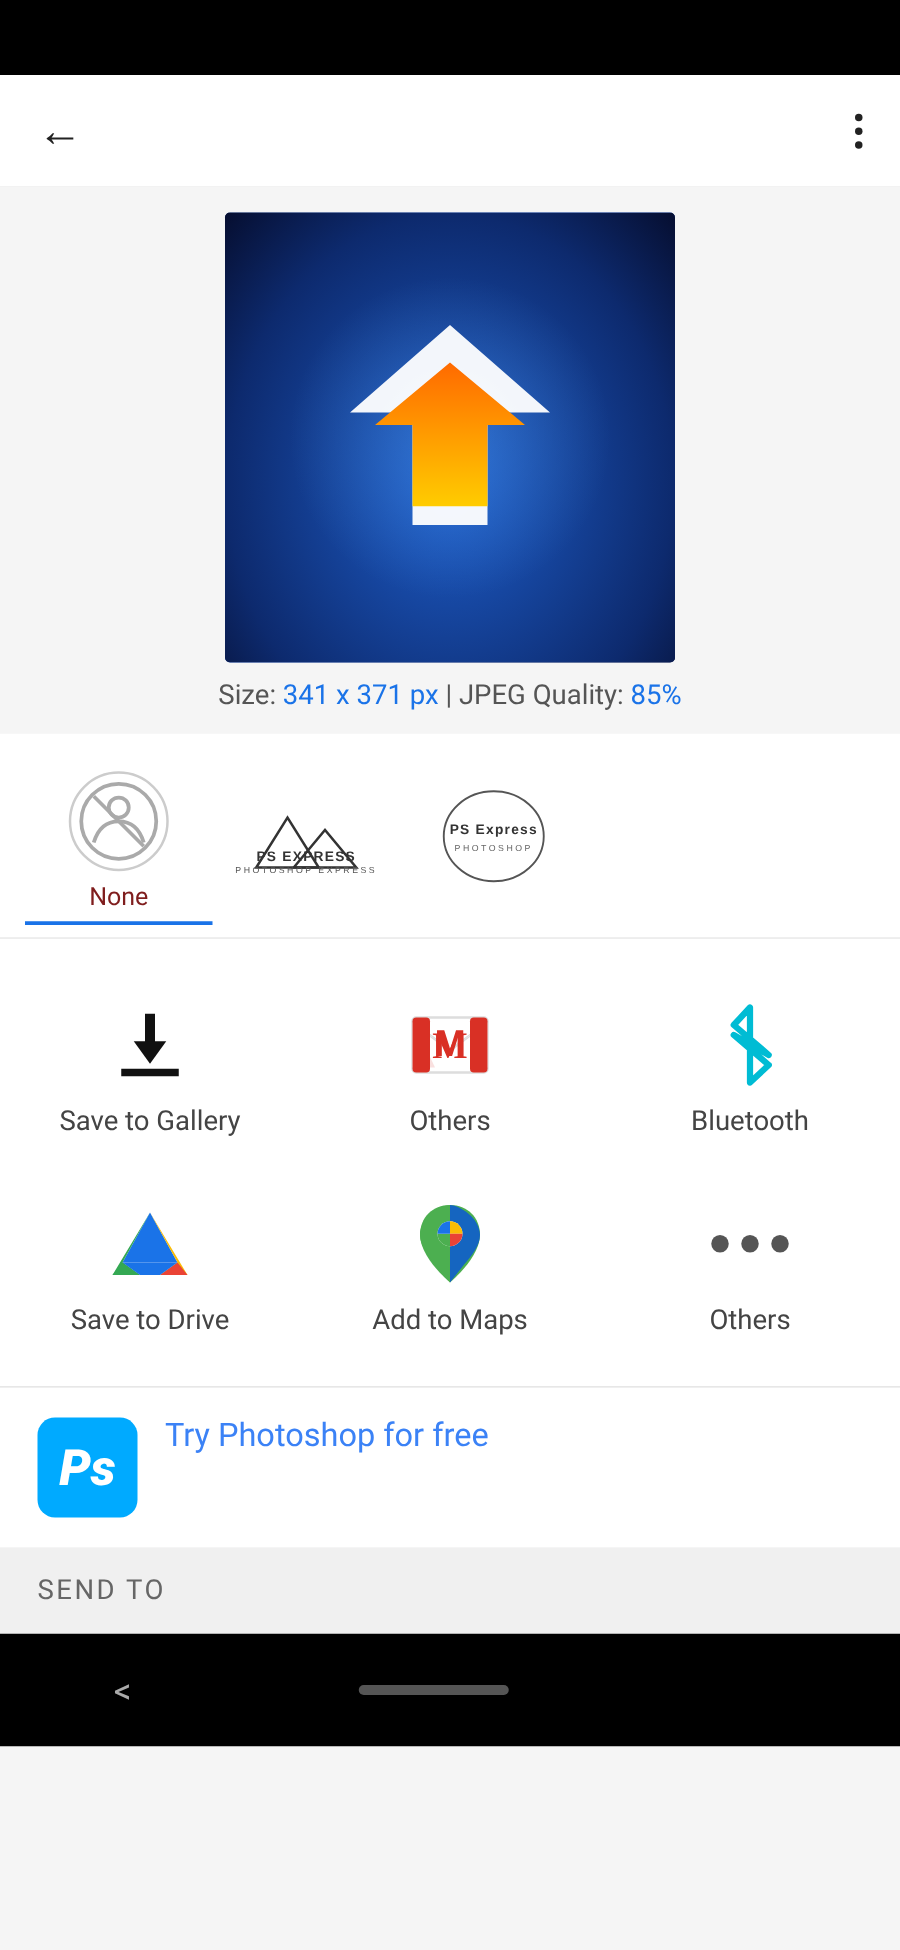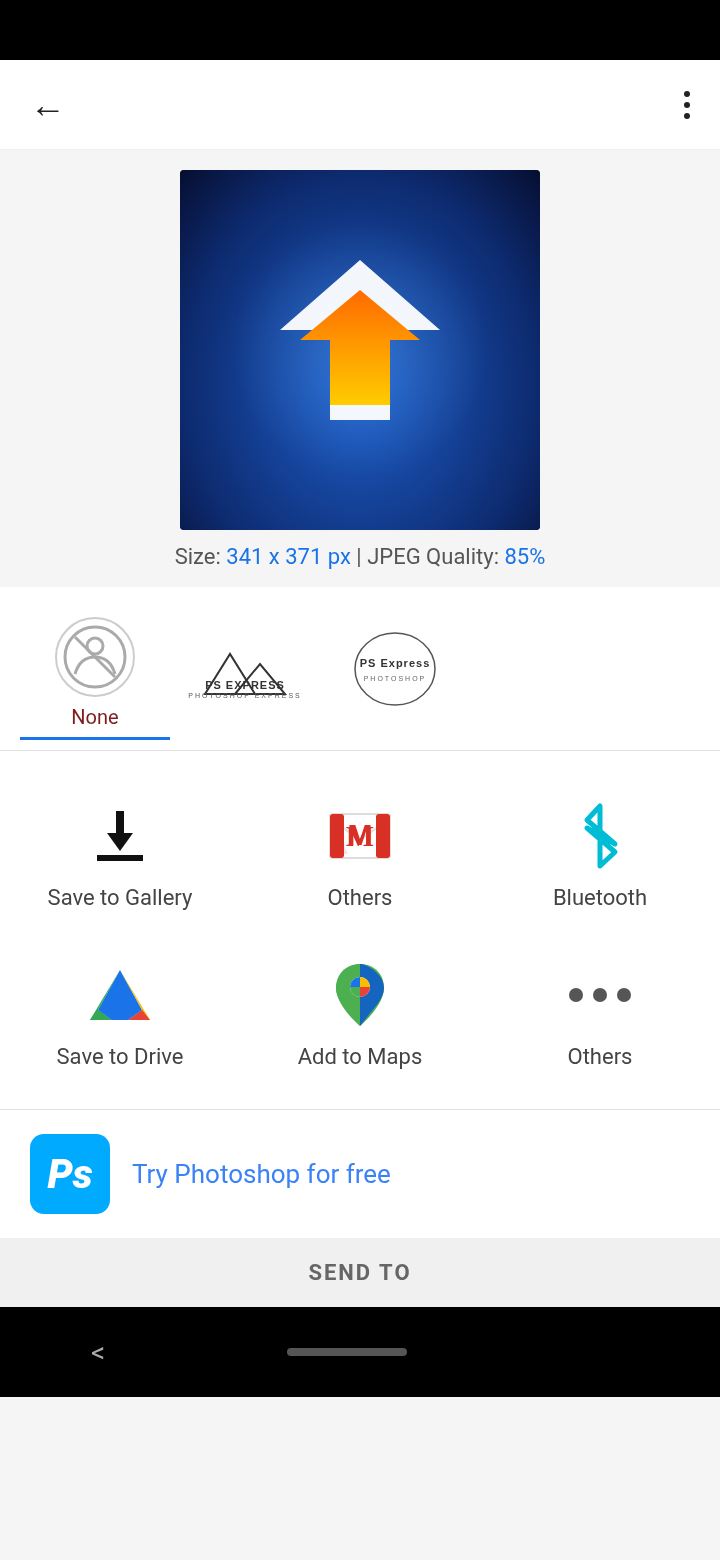--- a/index.html
+++ b/index.html
@@ -214,21 +214,20 @@
       height: 14px;
       background: #555;
       border-radius: 50%;
     }
 
     
     .promo-banner {
       background: #fff;
       border-top: 1px solid #e0e0e0;
       display: flex;
-      align-items: center;
       padding: 24px 30px;
       gap: 22px;
     }
     .ps-icon {
       width: 80px;
       height: 80px;
       background: #00aaff;
       border-radius: 14px;
       display: flex;
       align-items: center;
@@ -243,24 +242,23 @@
       color: #3b82f6;
     }
 
     
     .send-to-section {
       background: #f0f0f0;
       padding: 22px 30px;
     }
     .send-to-label {
       font-size: 22px;
-      font-weight: bold;
+      font-weight: normal;
       color: #666;
       letter-spacing: 2px;
-      text-align: center;
     }
 
     
     .bottom-nav {
       width: 720px;
       height: 90px;
       background: #000;
       display: flex;
       align-items: center;
       justify-content: space-around;

